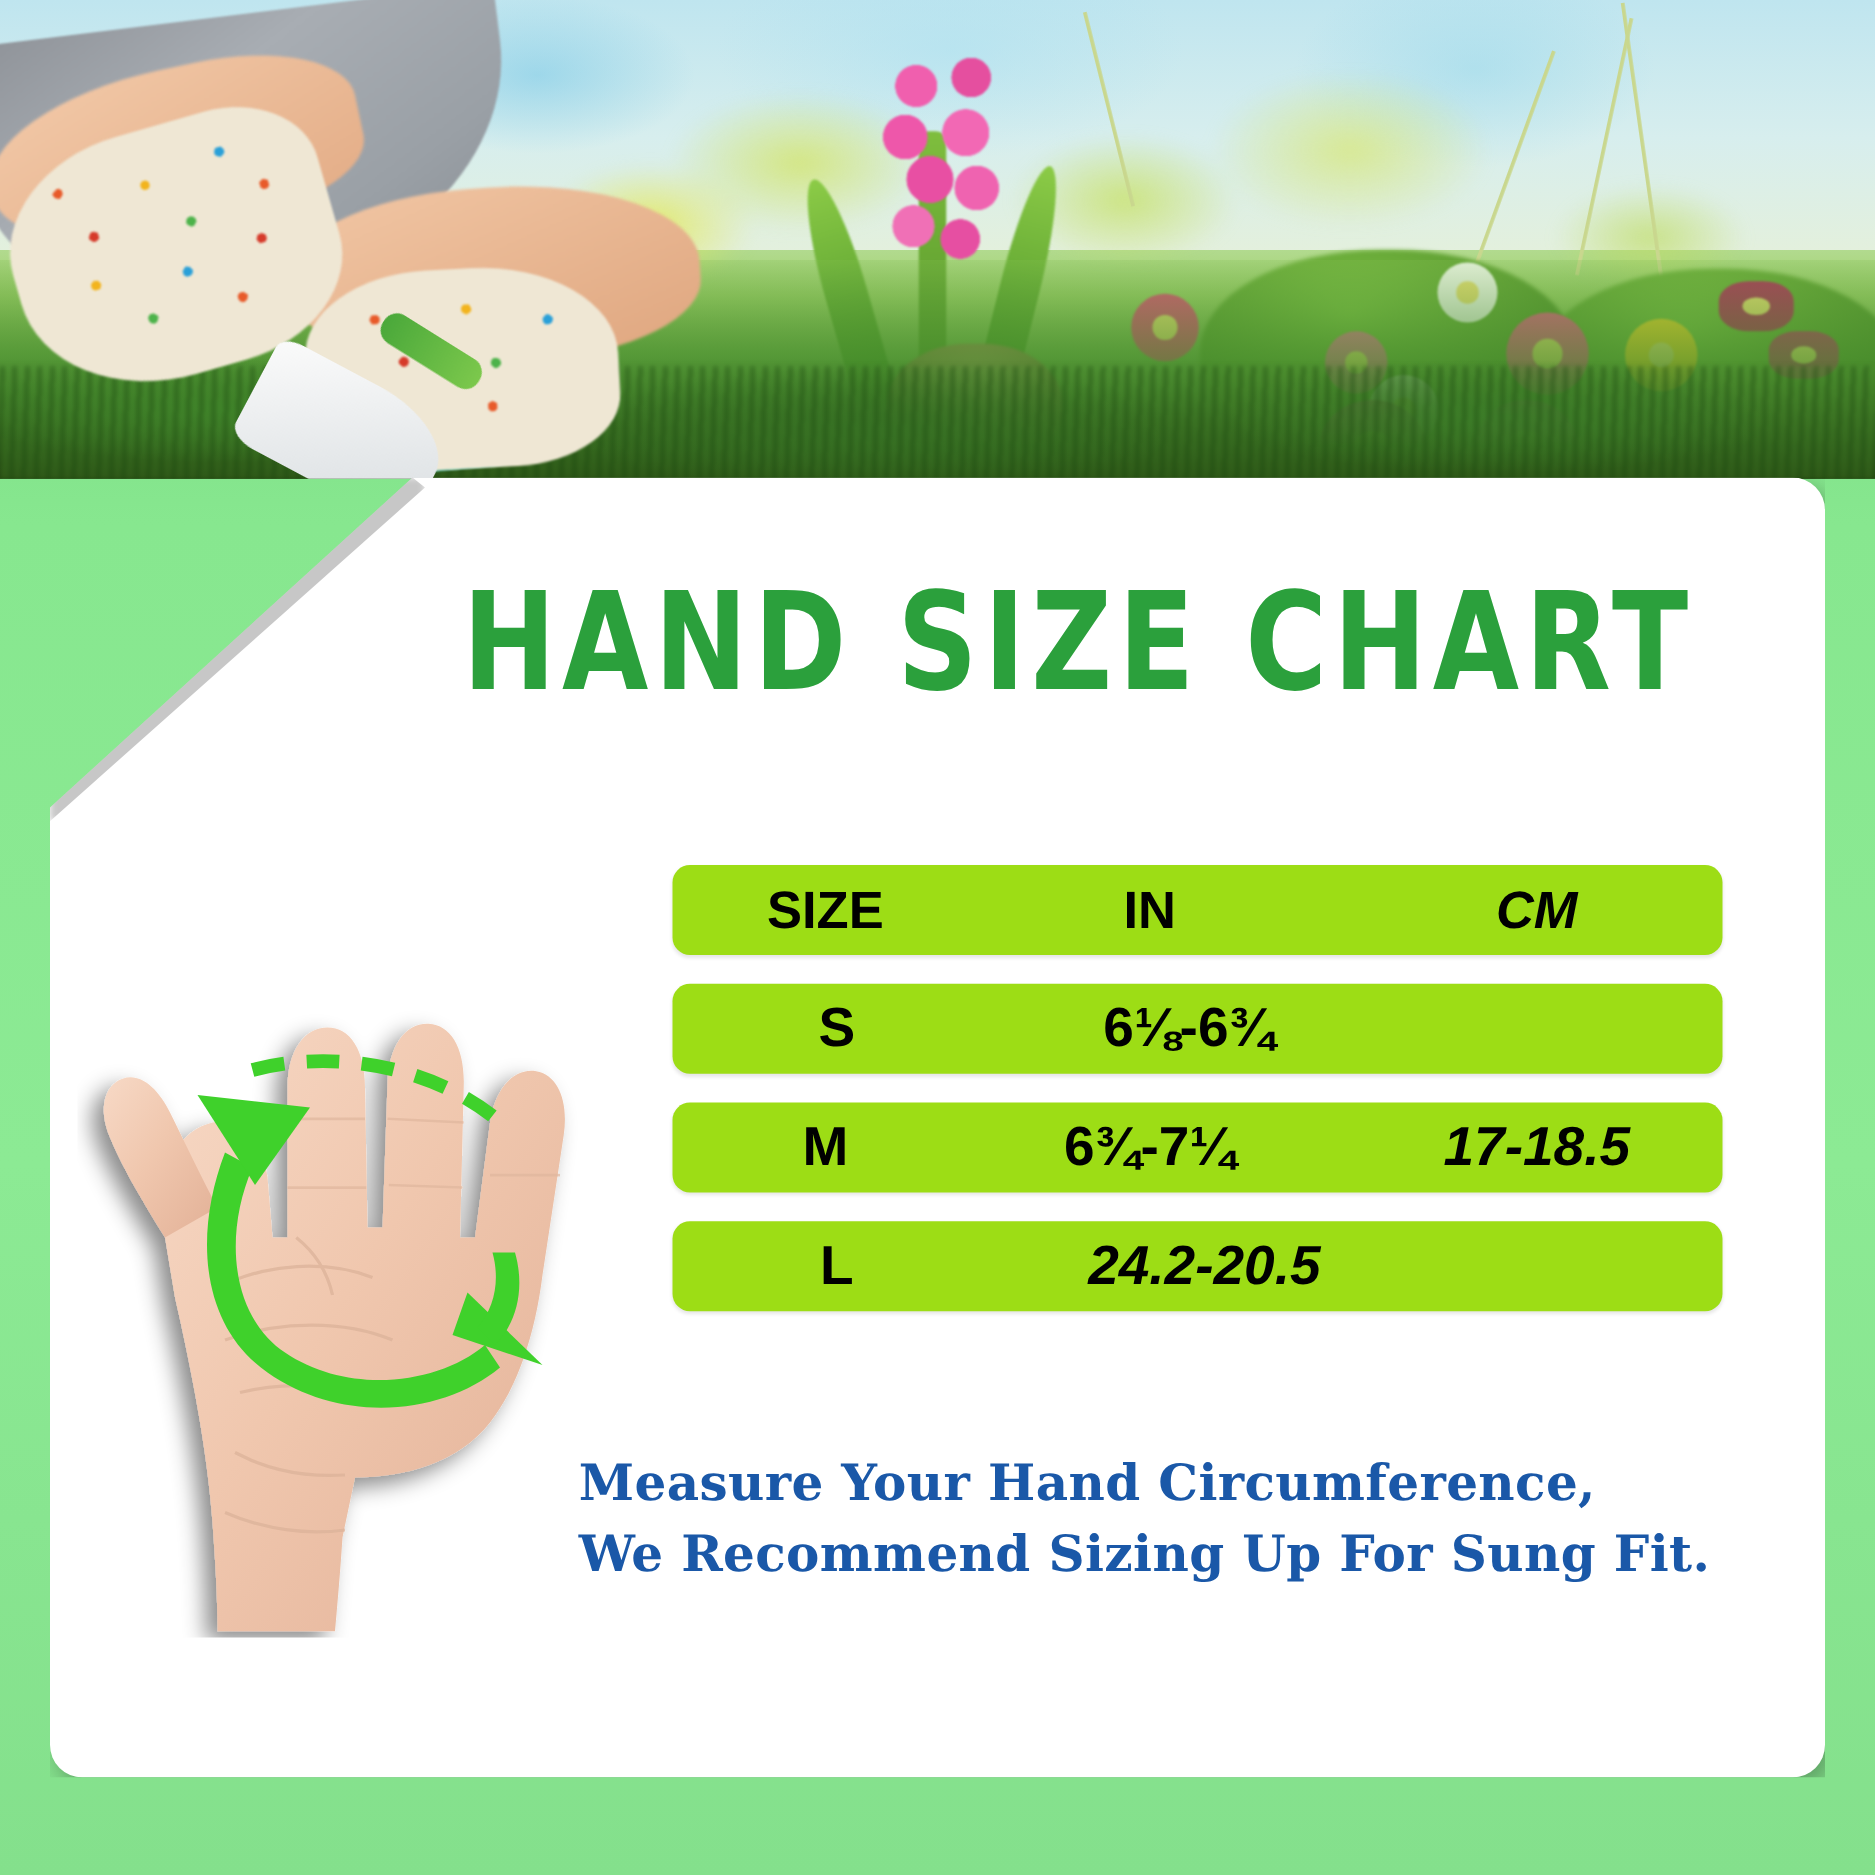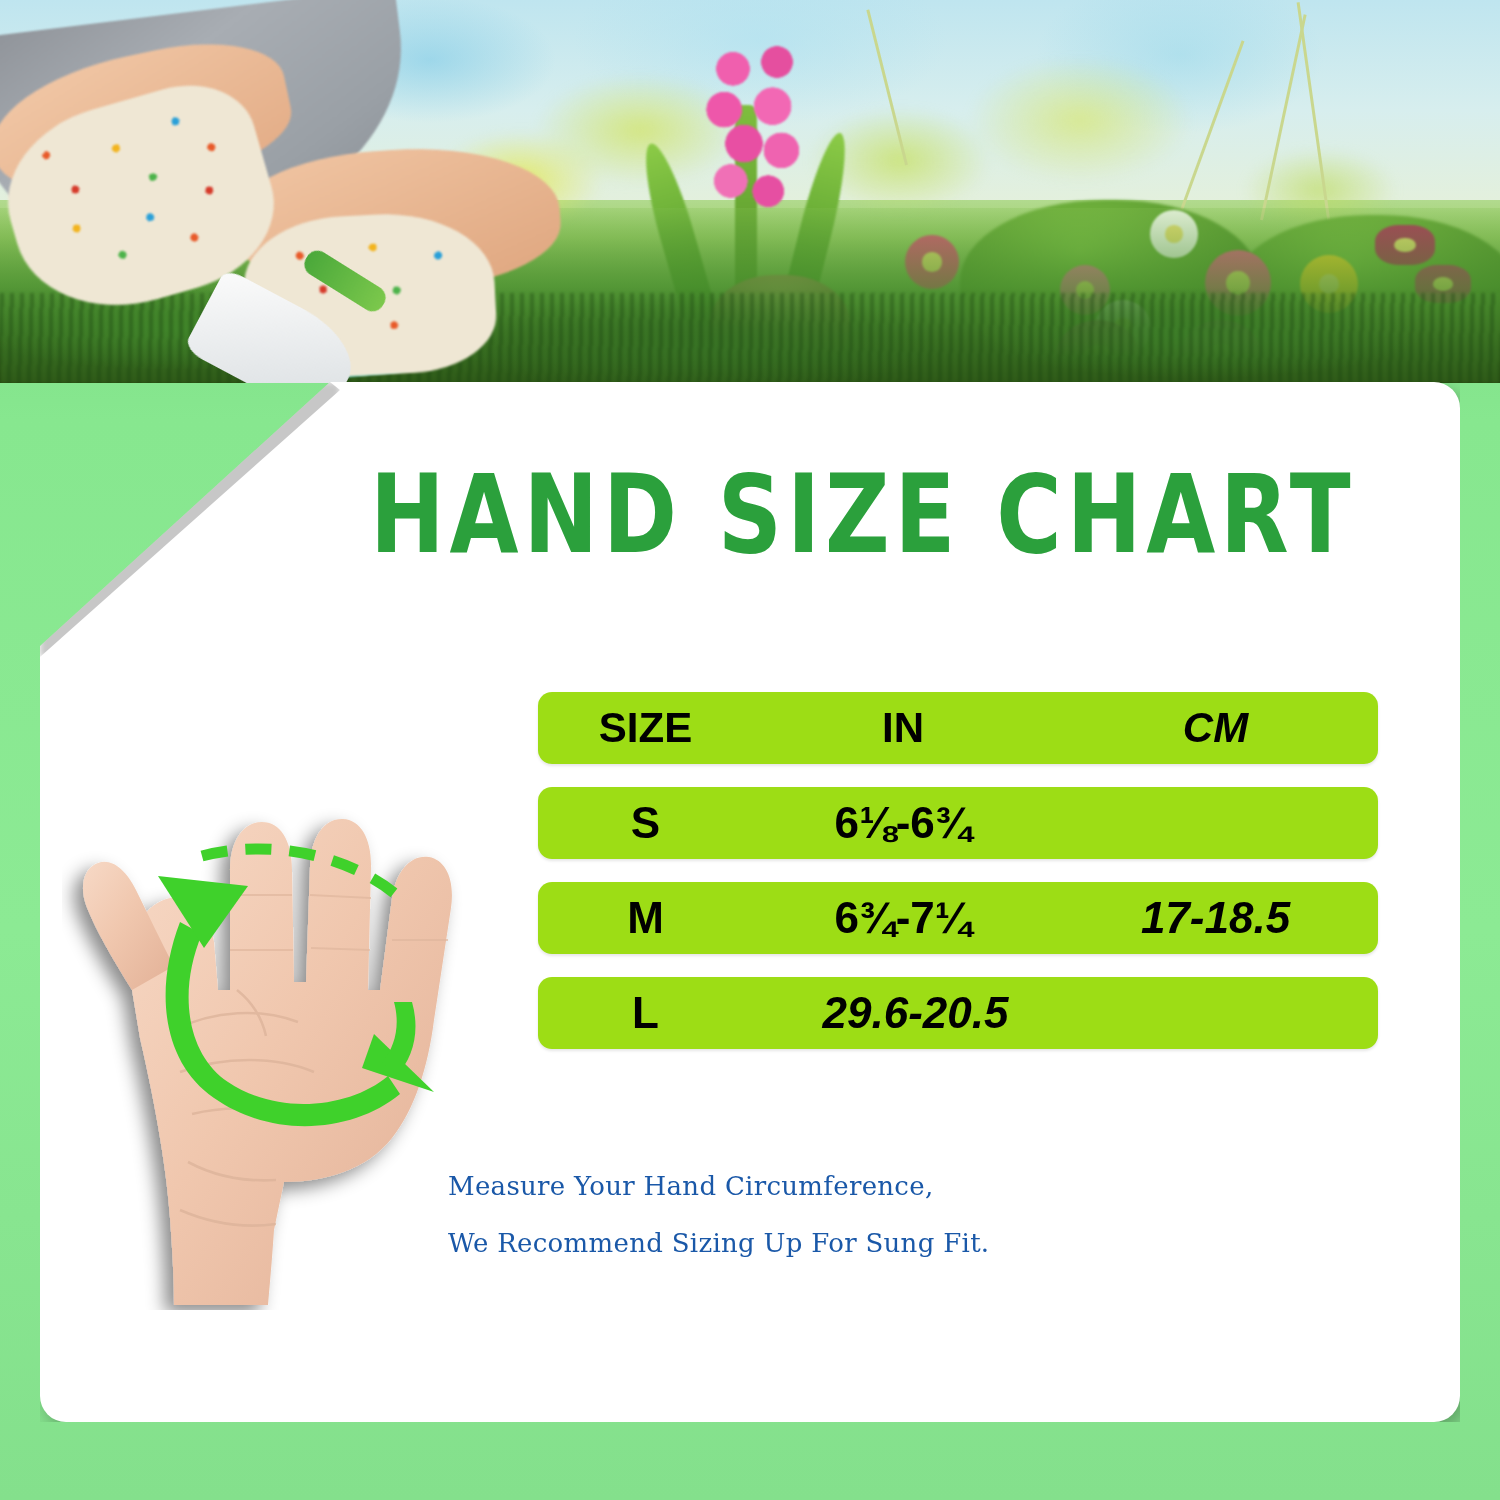--- a/index.html
+++ b/index.html
@@ -210,33 +210,34 @@
     box-shadow:0 2px 3px rgba(0,0,0,.10);
   }
   .row:last-child{ margin-bottom:0; }
   .cell{
     color:#000;
     font-family:"Liberation Sans", sans-serif;
     font-weight:700;
     font-size:44px;
     text-align:center;
     white-space:nowrap;
+    margin-left:24px;
   }
   .c-size{ width:215px; }
   .c-in{ width:300px; }
   .c-cm{ width:325px;font-style:italic; }
   .row.header .cell{ font-weight:700; font-size:42px; }
 
   
   #note{
-    position:absolute; left:448px; top:1158px; width:930px;
+    position:absolute; left:463px; top:1158px; width:930px;
     color:#1a58a8;
     font-family:"DejaVu Serif", serif;
-    font-weight:400;
-    font-size:26px;
+    font-weight:700;
+    font-size:40px;
     line-height:57px;
     letter-spacing:.3px;
   }
   #note div{ white-space:nowrap; }
 </style>
 </head>
 <body>
 
 <div id="page">
 
@@ -386,21 +387,21 @@
     </div>
 
     <div class="row">
       <div class="cell c-size">M</div>
       <div class="cell c-in">6¾-7¼</div>
       <div class="cell c-cm">17-18.5</div>
     </div>
 
     <div class="row">
       <div class="cell c-size">L</div>
-      <div class="cell c-cm">29.6-20.5</div>
+      <div class="cell c-cm">24.2-20.5</div>
     </div>
 
   </div>
 
   <div id="note">
     <div>Measure Your Hand Circumference,</div>
     <div>We Recommend Sizing Up For Sung Fit.</div>
   </div>
 
 </div>

